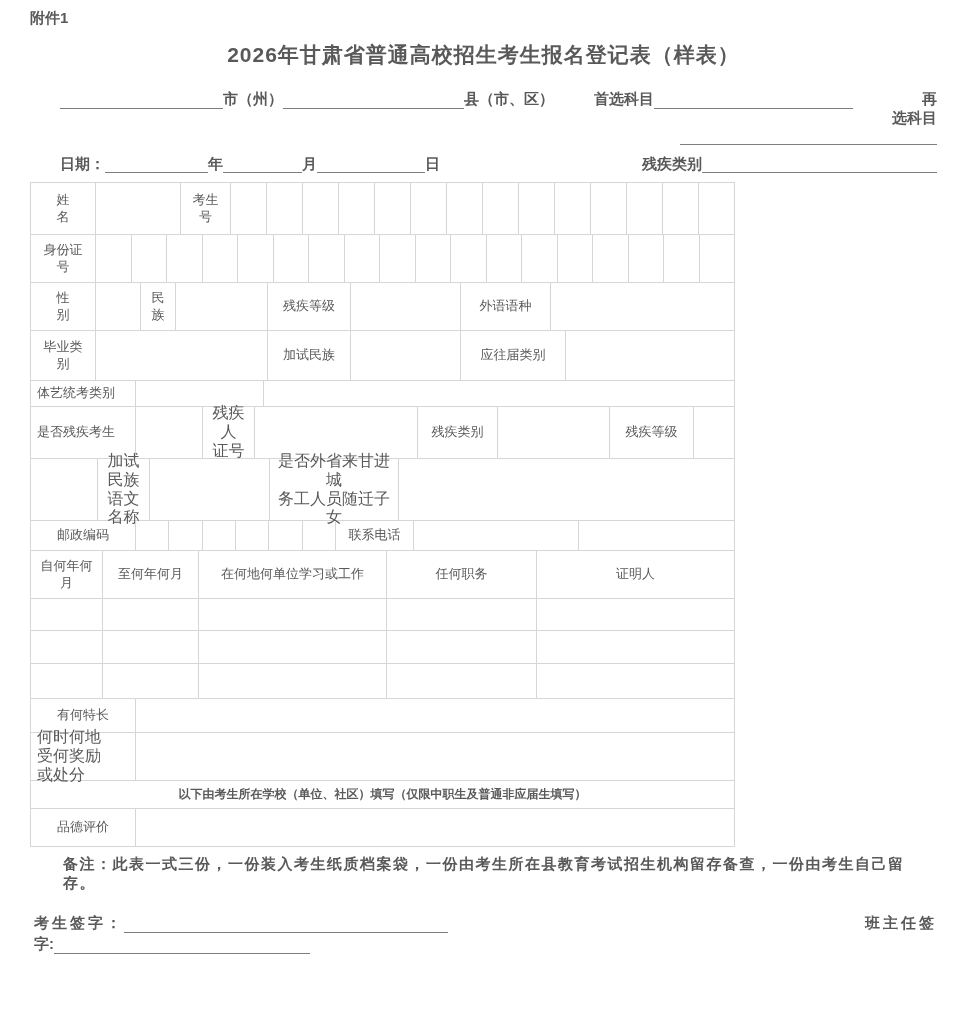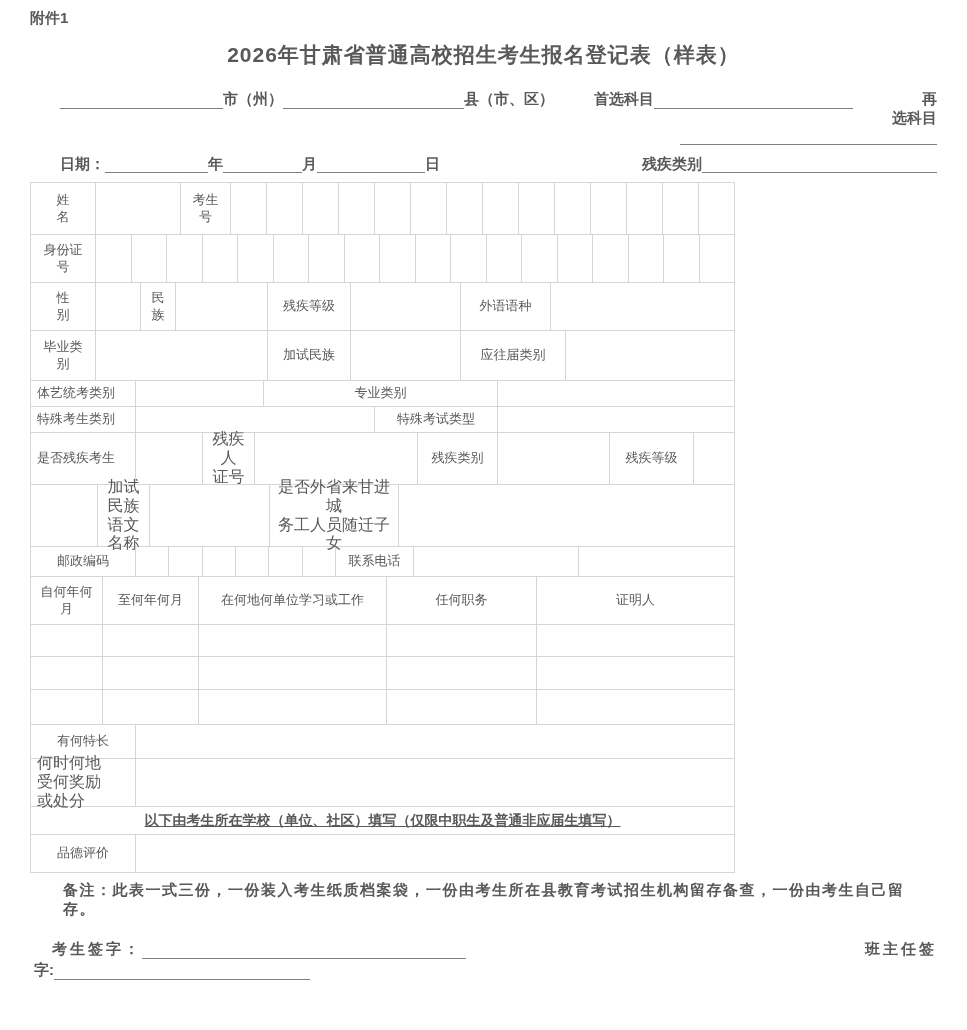--- a/index.html
+++ b/index.html
@@ -25,24 +25,24 @@
   .band{display:flex;align-items:stretch;}
   .bandr{flex:1;display:flex;flex-direction:column;}
   .c{border-right:1px solid #d6d6d6;border-bottom:1px solid #d6d6d6;box-sizing:border-box;
      display:flex;align-items:center;justify-content:center;text-align:center;
      white-space:pre-line;line-height:1.25;padding:1px 2px;}
   .c.left{justify-content:flex-start;text-align:left;padding-left:6px;}
   .flex1{flex:1;}
   .fs12{font-size:16px;line-height:1.18;}
   .digits{flex:1;display:flex;align-items:stretch;padding:0;border:none;}
   .digits .dcell{flex:1;}
-  .mergehead{font-weight:bold;font-size:14px;text-decoration:underline;}
+  .mergehead{font-weight:bold;font-size:12px;}
 
   .note{margin:8px 30px 0 63px;font-size:15px;font-weight:bold;letter-spacing:1.5px;}
-  .sign1{margin:21px 30px 0 52px;display:flex;align-items:flex-end;font-size:15px;font-weight:bold;justify-content:center;}
+  .sign1{margin:21px 30px 0 34px;display:flex;align-items:flex-end;font-size:15px;font-weight:bold;justify-content:center;}
   .ls3{letter-spacing:3px;}
   .sign2{margin:2px 30px 0 34px;display:flex;align-items:flex-end;font-size:15px;font-weight:bold;}
 </style>
 </head>
 <body>
 
 <div>
 
   <div class="attachment">附件1</div>
   <div class="title">2026年甘肃省普通高校招生考生报名登记表（样表）</div>
@@ -146,27 +146,20 @@
           <div class="c" style="width:110px"></div>
           <div class="c" style="width:105px">应往届类别</div>
           <div class="c flex1"></div>
         </div>
       </div>
     </div>
 
     <div class="row" style="height:26px">
       <div class="c left" style="width:105px">体艺统考类别</div>
       <div class="c" style="width:128px"></div>
-      <div class="c" style="width:234px">专业类别</div>
-      <div class="c flex1"></div>
-    </div>
-    <div class="row" style="height:26px">
-      <div class="c left" style="width:105px">特殊考生类别</div>
-      <div class="c" style="width:239px"></div>
-      <div class="c" style="width:123px">特殊考试类型</div>
       <div class="c flex1"></div>
     </div>
     <div class="row" style="height:52px">
       <div class="c left" style="width:105px">是否残疾考生</div>
       <div class="c" style="width:67px"></div>
       <div class="c fs12" style="width:52px">残疾人
 证号</div>
       <div class="c" style="width:163px"></div>
       <div class="c" style="width:80px">残疾类别</div>
       <div class="c" style="width:112px"></div>

